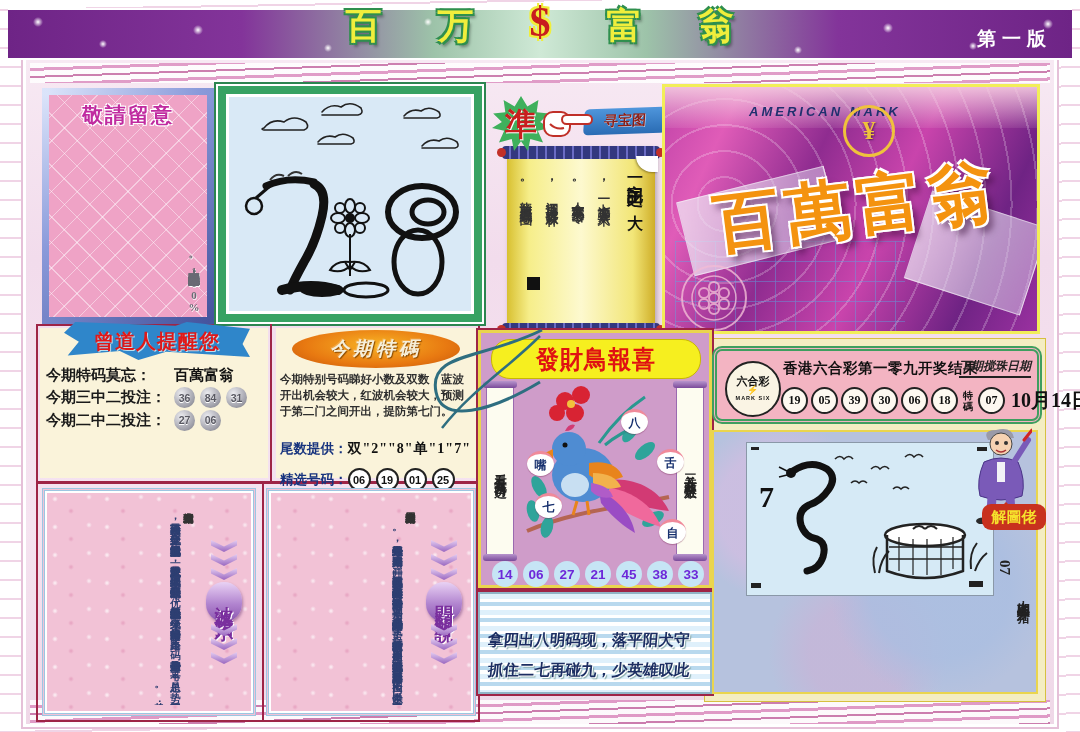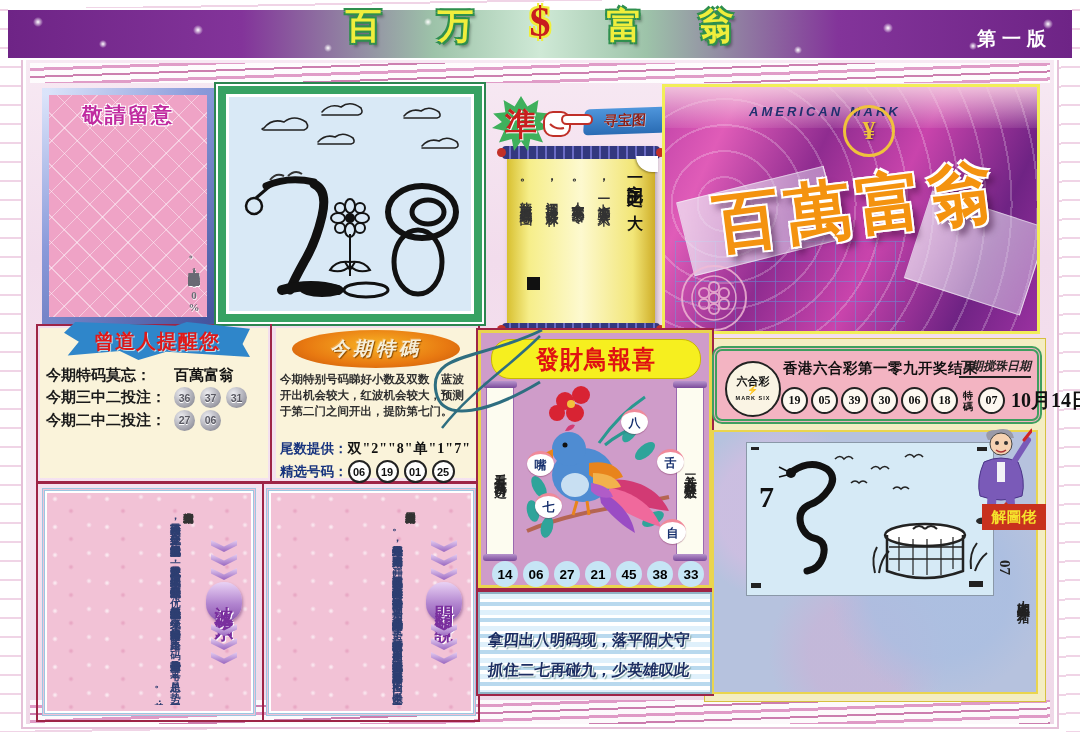--- a/index.html
+++ b/index.html
@@ -150,21 +150,21 @@
   .side-scroll:before,.side-scroll:after{content:"";position:absolute;left:-4px;right:-4px;height:7px;
     background:linear-gradient(180deg,#b794cc,#7a4a9a);border-radius:3px;}
   .side-scroll:before{top:-5px;} .side-scroll:after{bottom:-5px;}
   .side-scroll span{writing-mode:vertical-rl;text-orientation:upright;font-size:12.5px;font-weight:bold;color:#222;letter-spacing:2px;}
   .bird-art{position:absolute;left:32px;top:46px;width:172px;height:178px;}
   .petal{position:absolute;width:27px;height:22px;background:#fff;border-radius:50%;
     border-top:3px solid #f08a9a;display:grid;place-items:center;box-shadow:0 1px 1px rgba(120,40,80,.4);}
   .petal span{font-size:12px;font-weight:bold;color:#17306e;}
   .bird-nums{position:absolute;left:11px;top:228px;display:flex;gap:5px;}
   .bnum{width:26px;height:26px;border-radius:50%;background:#c6e5f5;display:grid;place-items:center;
-    font-size:13.5px;font-weight:bold;color:#000000;font-family:"Liberation Sans",sans-serif;}
+    font-size:13.5px;font-weight:bold;color:#6d28d9;font-family:"Liberation Sans",sans-serif;}
 
   
   .insider{left:478px;top:592px;width:234px;height:102px;z-index:2;
     background:repeating-linear-gradient(180deg,#dff0fb 0 5px,#ffffff 5px 8px,#b9d9ee 8px 12px,#ffffff 12px 16px);
     border:2px solid #90b4c6;box-shadow:0 0 0 2px #9e2446;}
   .insider-title{position:absolute;left:0;right:0;top:4px;text-align:center;font-size:20px;font-weight:900;
     font-style:italic;color:#e01212;letter-spacing:1px;text-shadow:1px 1px 0 #fff;}
   .insider-line{position:absolute;left:8px;font-size:15.5px;font-weight:900;color:#1c2e62;transform:skewX(-5deg);
     text-shadow:1px 1px 0 #fff,2px 2px 1px #8aa;}
 
@@ -188,21 +188,21 @@
 
   
   .solve{left:712px;top:430px;width:326px;height:264px;z-index:2;
     background:
       radial-gradient(circle at 20% 30%,rgba(205,190,225,.9) 0 60px,transparent 90px),
       radial-gradient(circle at 70% 60%,rgba(170,190,225,.8) 0 70px,transparent 110px),
       radial-gradient(circle at 45% 85%,rgba(200,180,215,.7) 0 50px,transparent 90px),
       #b6c2de;
     border:2px solid #ead54e;}
   .solve-draw{position:absolute;left:32px;top:10px;width:246px;height:152px;background:#d6eaf6;border:1px solid #8a98a8;}
-  .bubble{position:absolute;left:268px;top:72px;width:64px;height:26px;background:#c8311e;border-radius:0;
+  .bubble{position:absolute;left:268px;top:72px;width:64px;height:26px;background:#c8311e;border-radius:9px;
     display:grid;place-items:center;}
   .bubble:before{content:"";position:absolute;top:-8px;left:18px;border:6px solid transparent;border-bottom-color:#c8311e;}
   .bubble span{color:#f6e22c;font-size:15px;font-weight:900;}
   .side-num{position:absolute;left:282px;top:128px;font-size:15px;font-weight:bold;color:#222;writing-mode:vertical-rl;}
   .side-note{position:absolute;left:300px;top:158px;height:110px;writing-mode:vertical-rl;text-orientation:upright;
     font-size:13px;font-weight:bold;color:#222;letter-spacing:2px;}
   .figure{position:absolute;left:256px;top:-4px;}
 
   
   .pinkbox{z-index:2;background:#f2c2d6;
@@ -365,41 +365,41 @@
     <span>曾道人提醒您</span>
   </div>
   <div class="rem-rows">
     <div class="rem-row">
       <span class="lab">今期特码莫忘：</span>
       <span class="val">百萬富翁</span>
     </div>
     <div class="rem-row">
       <span class="lab">今期三中二投注：</span>
       <span class="coin">36</span>
-      <span class="coin">37</span>
+      <span class="coin">84</span>
       <span class="coin">31</span>
     </div>
     <div class="rem-row">
       <span class="lab">今期二中二投注：</span>
       <span class="coin">27</span>
       <span class="coin">06</span>
     </div>
   </div>
 </div>
 
 <div class="abs special">
   <div class="ellipse-title">
     <span>今期特碼</span>
   </div>
   <div class="spec-para">今期特别号码睇好小数及双数，蓝波开出机会较大，红波机会较大，预测于第二门之间开出，提防第七门。</div>
   <div class="spec-line" style="top:104px;">
     <span class="lab">尾数提供：</span>
     <span class="val">双"2""8"单"1"7"</span>
   </div>
-  <div class="spec-line" style="top:124px;">
+  <div class="spec-line" style="top:132px;">
     <span class="lab">精选号码：</span>
     <span class="pick">06</span>
     <span class="pick">19</span>
     <span class="pick">01</span>
     <span class="pick">25</span>
   </div>
 </div>
 
 <div class="abs bird">
   <div class="bird-title">

